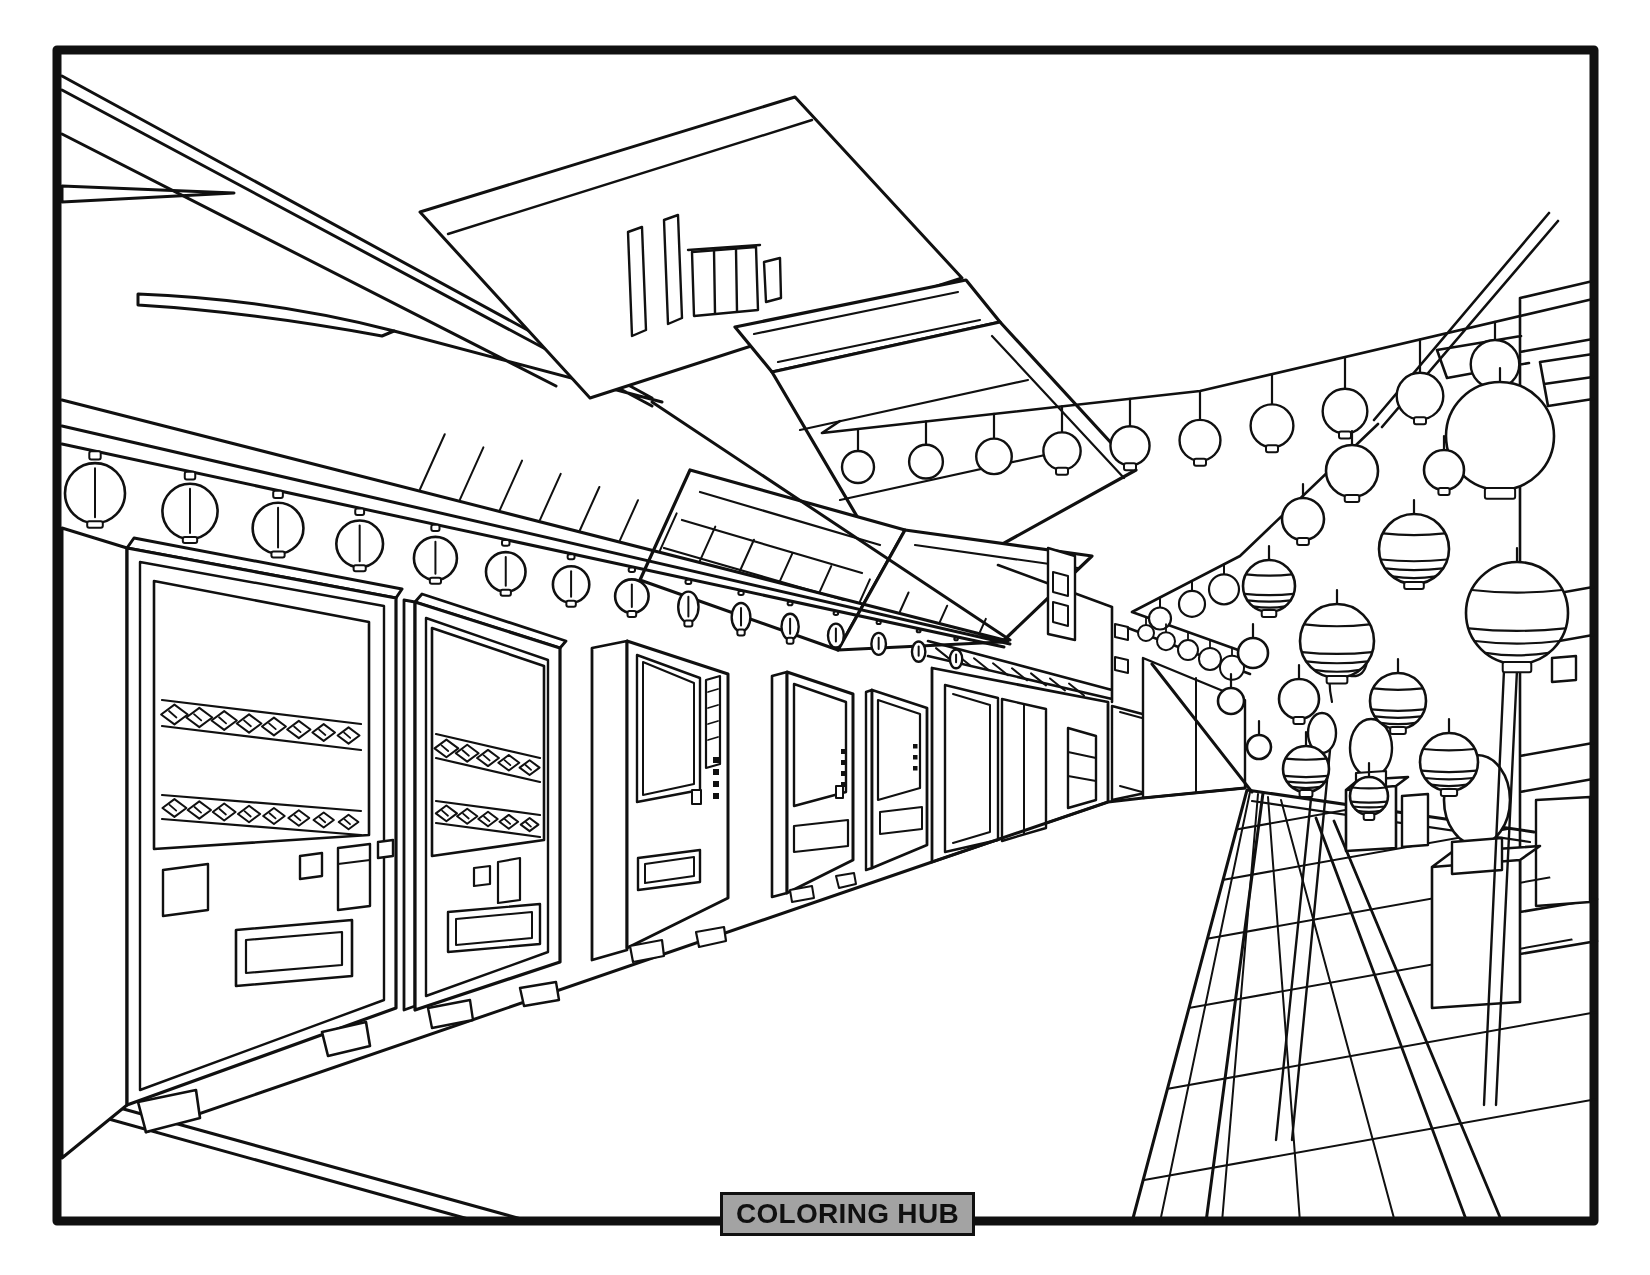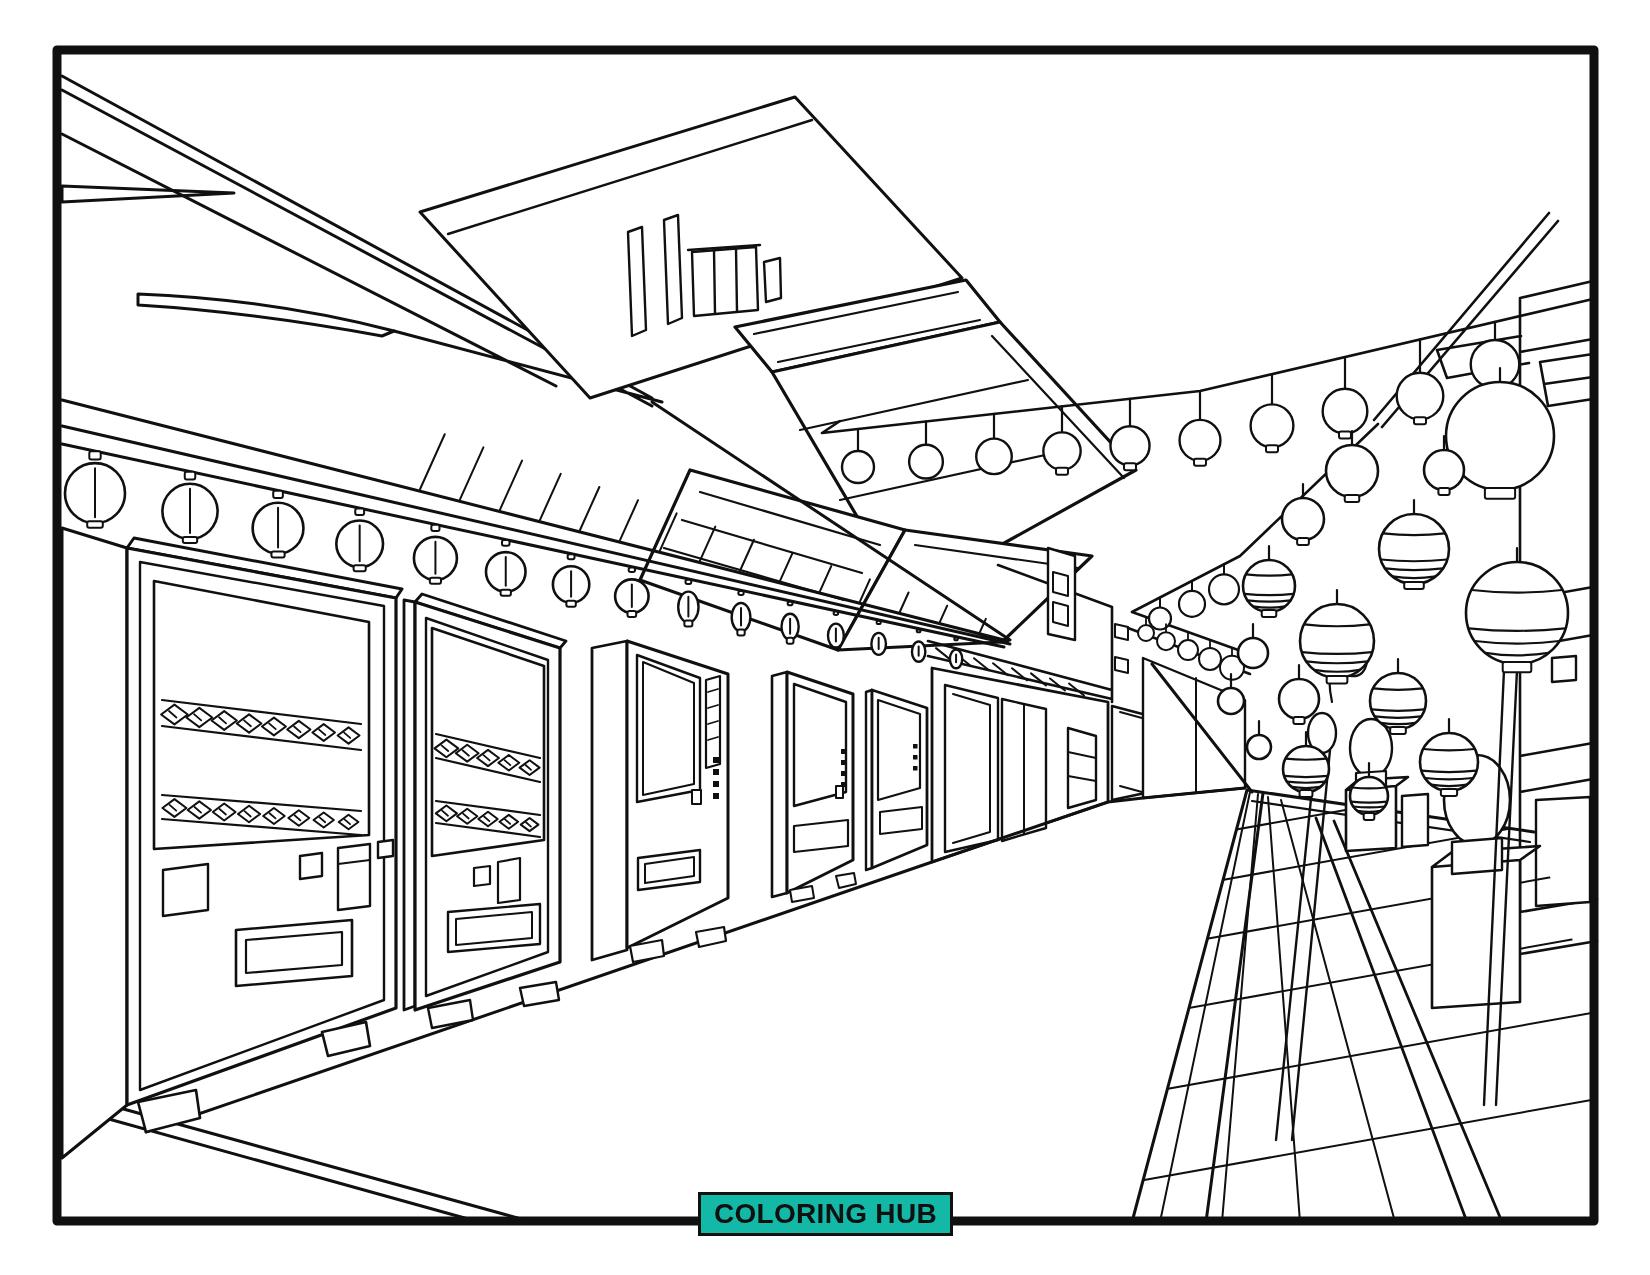--- a/index.html
+++ b/index.html
@@ -4,22 +4,22 @@
 <title>Coloring Page</title>
 <style>
   :root{ --line:#101010; }
   html,body{margin:0;padding:0;background:#fff;}
   .stage{position:relative;width:1650px;height:1275px;background:#fff;overflow:hidden;}
   #scene{position:absolute;left:0;top:0;}
   #scene *{stroke:var(--line);stroke-linecap:round;stroke-linejoin:round;fill:none;}
   #scene .f{fill:#fff;}
   #scene .k{fill:var(--line);stroke:none;}
   .badge{
-    position:absolute;left:698px;top:1192px;min-width:168px;height:44px;
-    background:#14b8a6;border:3.5px solid var(--line);box-sizing:border-box;
+    position:absolute;left:720px;top:1192px;min-width:168px;height:44px;
+    background:#a3a3a3;border:3.5px solid var(--line);box-sizing:border-box;
     display:flex;align-items:center;justify-content:center;padding:0 13px;z-index:5;
   }
   .badge span{
     font-family:"Liberation Sans",sans-serif;font-weight:bold;font-size:28px;
     letter-spacing:.3px;color:var(--line);white-space:nowrap;
   }
 </style>
 </head>
 <body>
 

